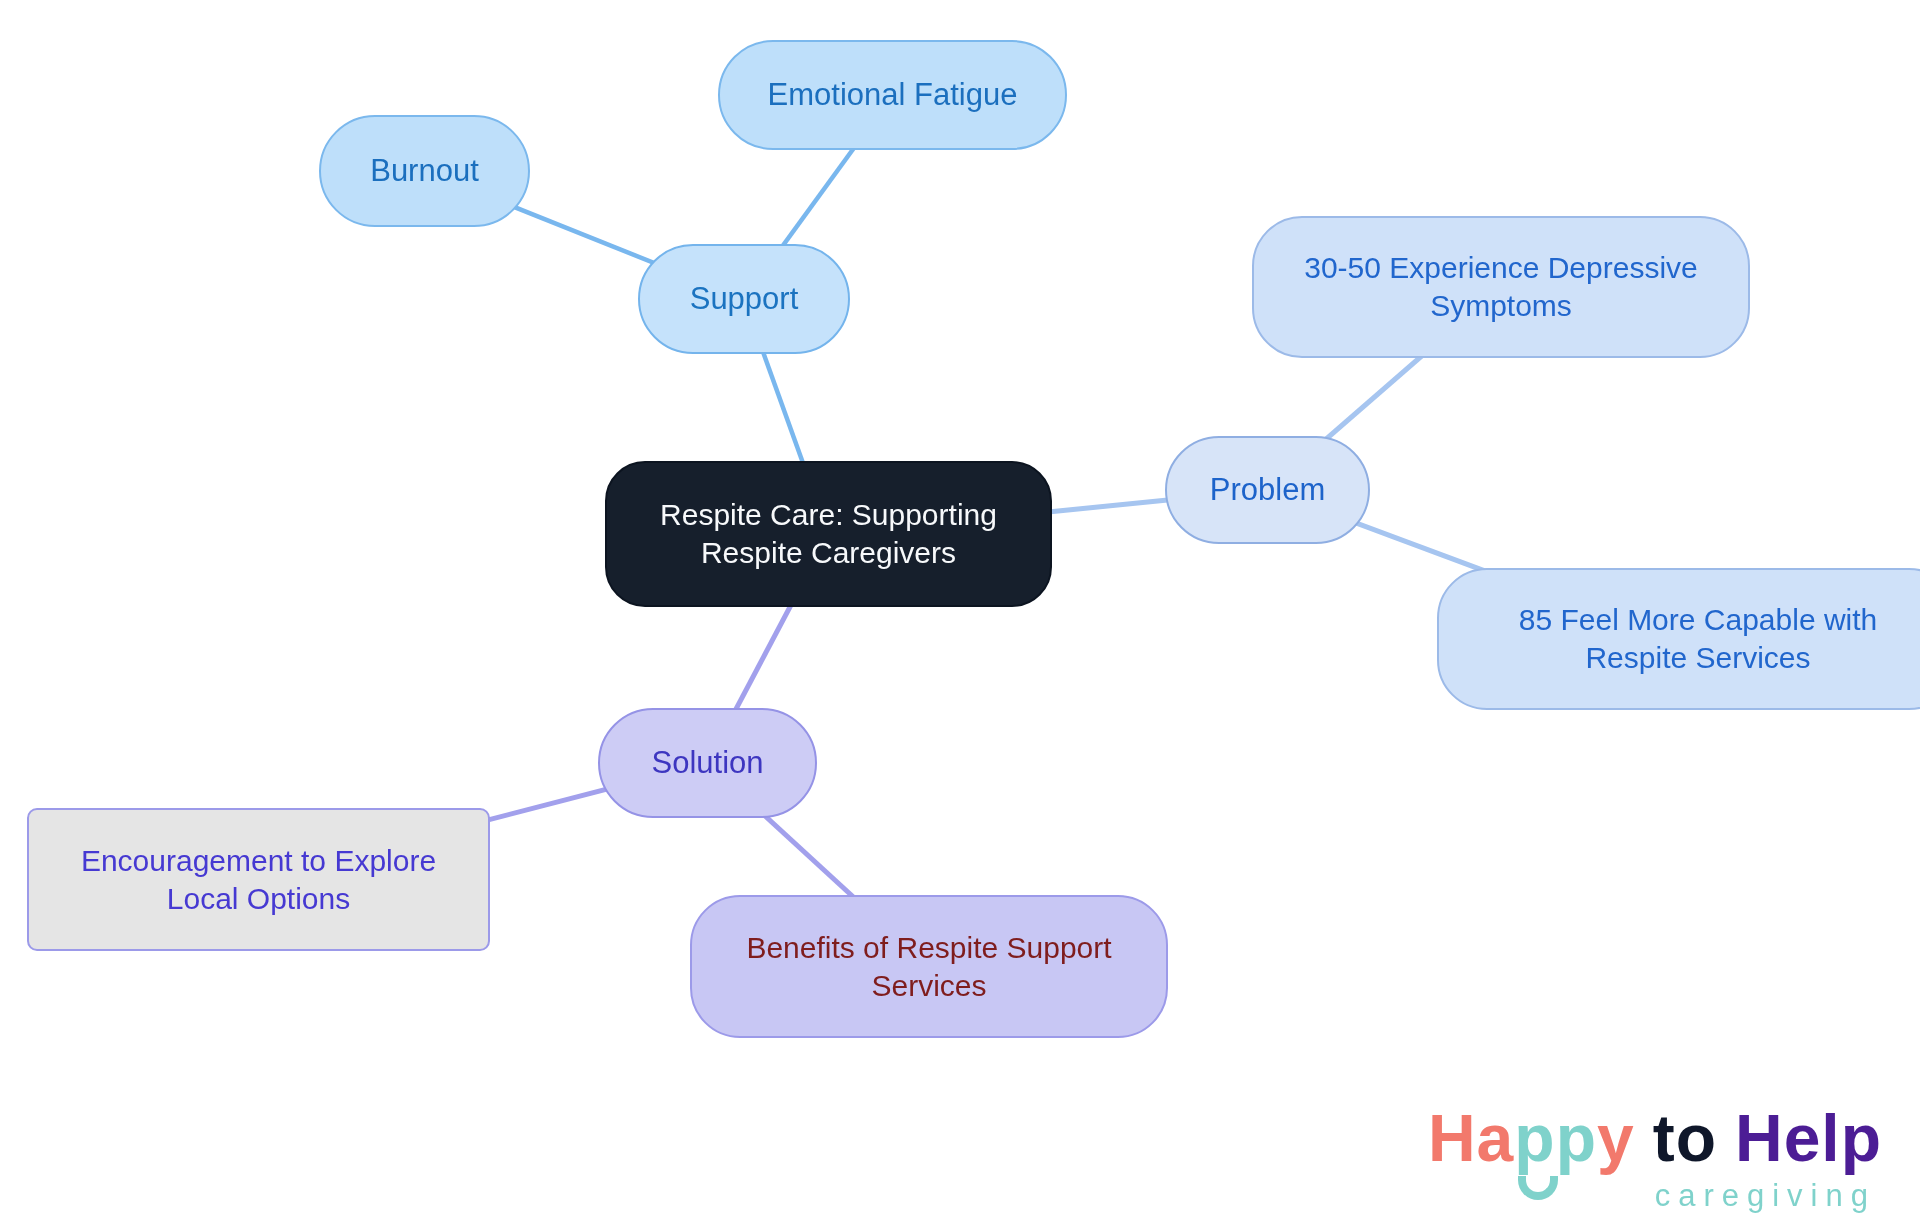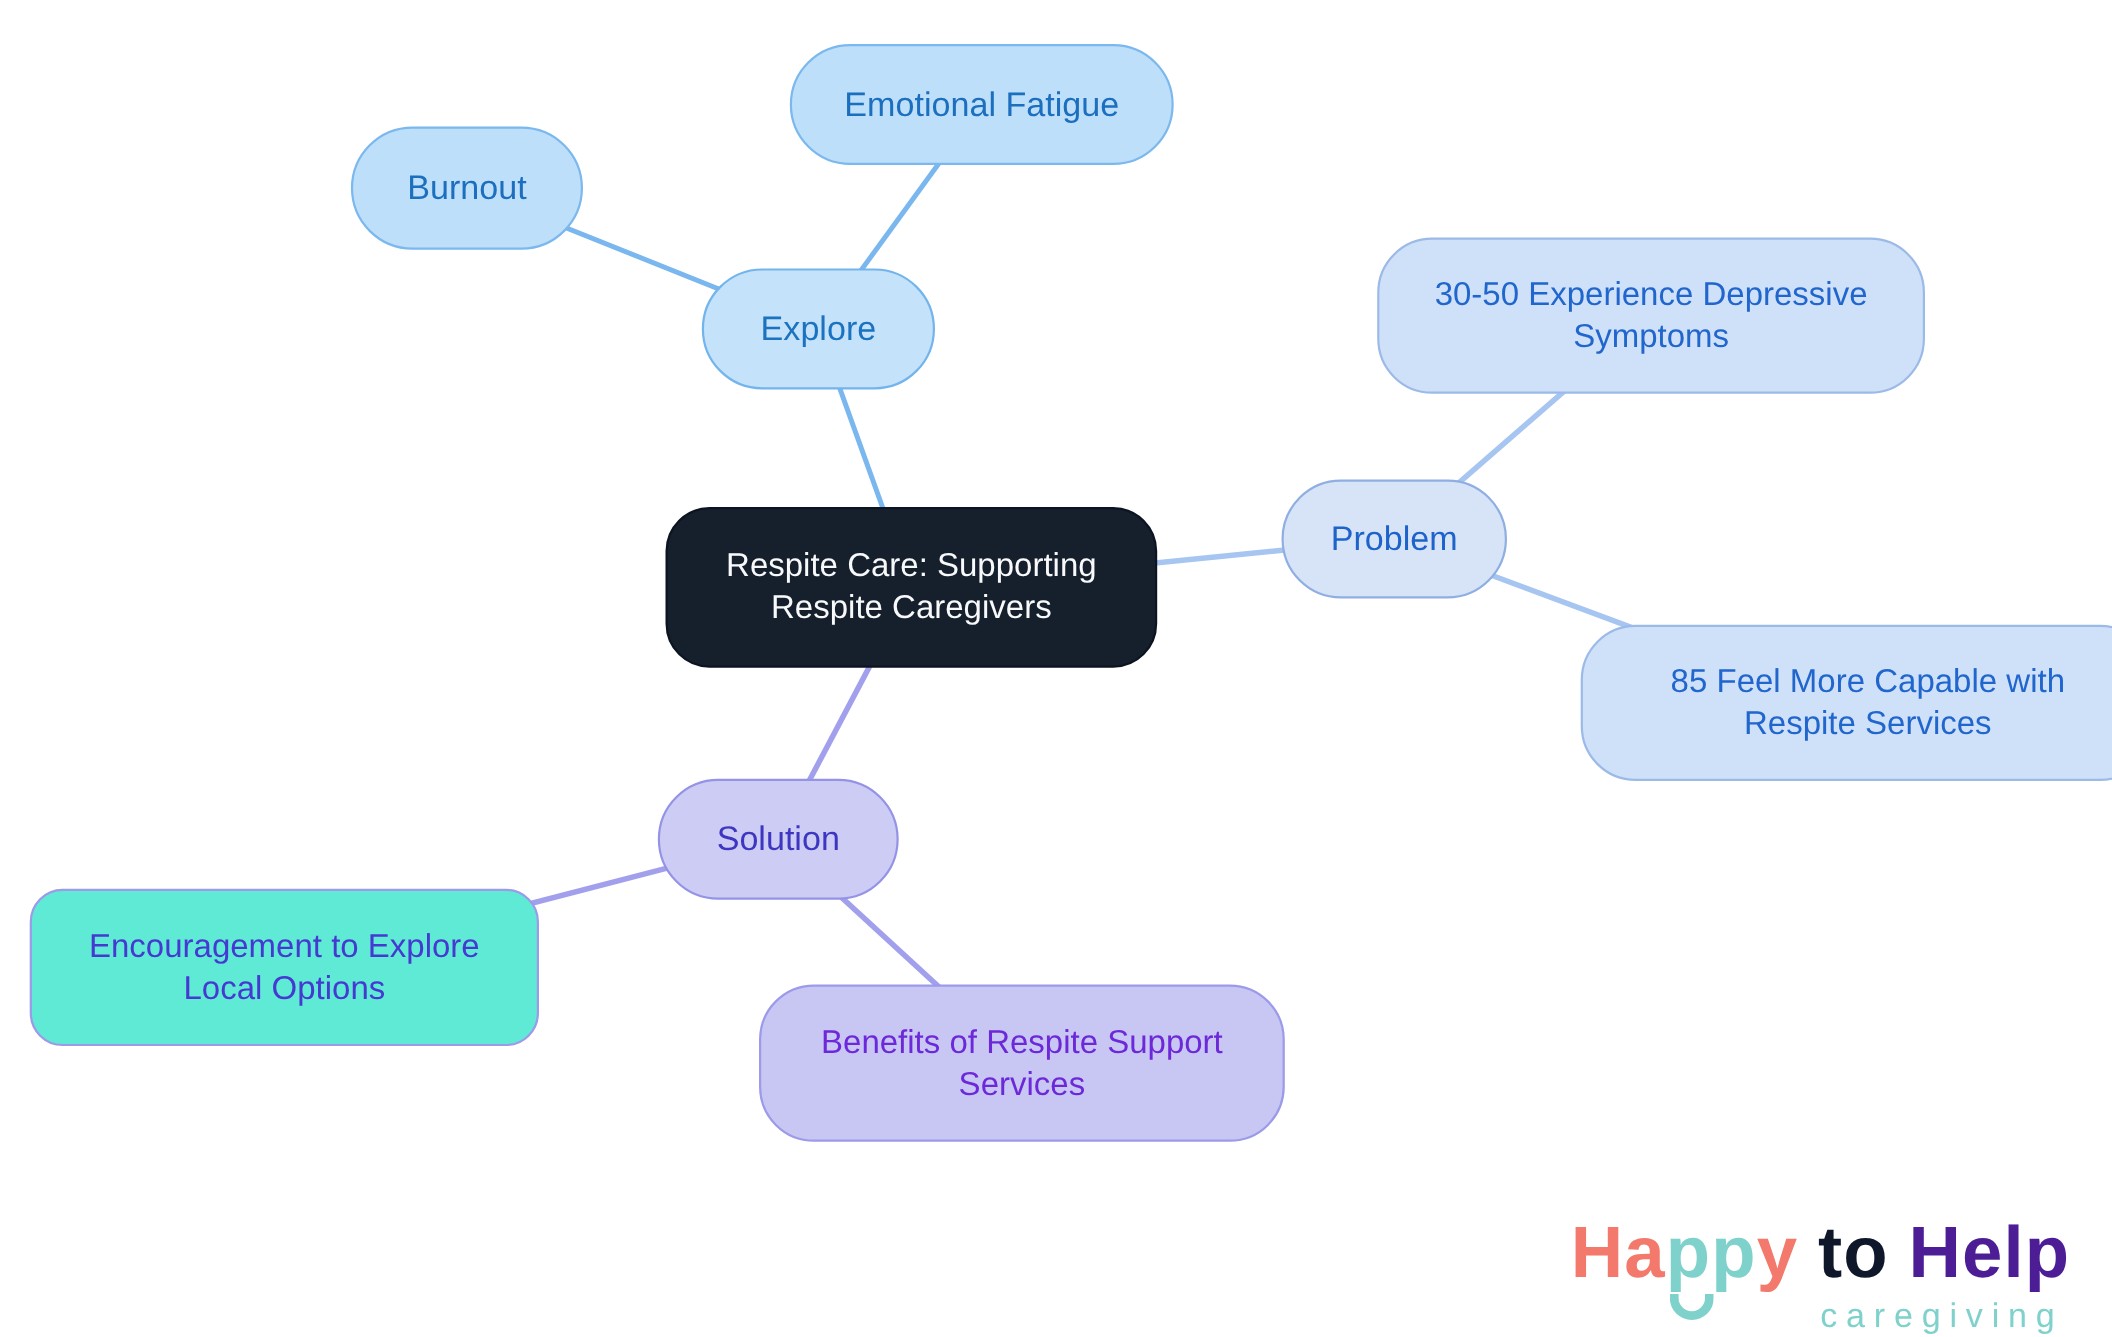--- a/index.html
+++ b/index.html
@@ -50,44 +50,44 @@
       <line x1="828.5" y1="534" x2="707.5" y2="763" stroke="#A2A0EC" stroke-width="5"></line>
       <line x1="707.5" y1="763" x2="258.5" y2="879.5" stroke="#A2A0EC" stroke-width="5"></line>
       <line x1="707.5" y1="763" x2="929" y2="966.5" stroke="#A2A0EC" stroke-width="5"></line>
     </svg>
 
   <div class="node-layer">
       <div class="node" style="left: 605px; top: 461px; width: 447px; height: 146px; background: rgb(22, 31, 44); border-color: rgb(12, 20, 32); color: rgb(247, 249, 251); border-radius: 40px; font-size: 30px;">
         <span style="max-width: 370px;">Respite Care: Supporting Respite Caregivers</span>
       </div>
       <div class="node" style="left: 638px; top: 244px; width: 212px; height: 110px; background: rgb(197, 226, 251); border-color: rgb(116, 180, 236); color: rgb(27, 115, 192); border-radius: 55px; font-size: 31px;">
-        <span>Explore</span>
+        <span>Support</span>
       </div>
       <div class="node" style="left: 319px; top: 115px; width: 211px; height: 112px; background: rgb(190, 223, 250); border-color: rgb(123, 184, 237); color: rgb(27, 111, 190); border-radius: 56px; font-size: 31px;">
         <span>Burnout</span>
       </div>
       <div class="node" style="left: 718px; top: 40px; width: 349px; height: 110px; background: rgb(190, 223, 250); border-color: rgb(123, 184, 237); color: rgb(27, 111, 190); border-radius: 55px; font-size: 31px; justify-content: center;">
         <span>Emotional Fatigue</span>
       </div>
       <div class="node" style="left: 1165px; top: 436px; width: 205px; height: 108px; background: rgb(215, 228, 248); border-color: rgb(143, 174, 226); color: rgb(29, 99, 202); border-radius: 54px; font-size: 31px;">
         <span>Problem</span>
       </div>
       <div class="node" style="left: 1252px; top: 216px; width: 498px; height: 142px; background: rgb(207, 225, 249); border-color: rgb(156, 186, 232); color: rgb(33, 102, 205); border-radius: 50px; font-size: 30px;">
         <span style="max-width: 430px;">30-50 Experience Depressive Symptoms</span>
       </div>
       <div class="node" style="left: 1437px; top: 568px; width: 522px; height: 142px; background: rgb(207, 225, 249); border-color: rgb(156, 186, 232); color: rgb(33, 102, 205); border-radius: 50px; font-size: 30px;">
         <span style="max-width: 400px;">85 Feel More Capable with Respite Services</span>
       </div>
       <div class="node" style="left: 598px; top: 708px; width: 219px; height: 110px; background: rgb(205, 204, 245); border-color: rgb(149, 147, 230); color: rgb(61, 54, 192); border-radius: 55px; font-size: 31px;">
         <span>Solution</span>
       </div>
-      <div class="node" style="left: 27px; top: 808px; width: 463px; height: 143px; background: #5eead4; border-color: rgb(156, 154, 233); color: rgb(70, 57, 210); border-radius: 30px; font-size: 30px;">
+      <div class="node" style="left: 27px; top: 808px; width: 463px; height: 143px; background: #e5e5e5; border-color: rgb(156, 154, 233); color: rgb(70, 57, 210); border-radius: 10px; font-size: 30px;">
         <span style="max-width: 400px;">Encouragement to Explore Local Options</span>
       </div>
-      <div class="node" style="left: 690px; top: 895px; width: 478px; height: 143px; background: rgb(200, 199, 244); border-color: rgb(156, 154, 233); color: #6d28d9; border-radius: 50px; font-size: 30px;">
+      <div class="node" style="left: 690px; top: 895px; width: 478px; height: 143px; background: rgb(200, 199, 244); border-color: rgb(156, 154, 233); color: #7f1d1d; border-radius: 50px; font-size: 30px;">
         <span style="max-width: 370px;">Benefits of Respite Support Services</span>
       </div>
     </div>
 
   <div class="logo">
     <div class="logo-row1">
       <span style="color: rgb(242, 121, 108);">Ha</span><span class="pp-stack"><span style="color: rgb(127, 210, 203);">pp</span><span class="smile" style="border-color: rgb(127, 210, 203);"></span></span><span style="color: rgb(242, 121, 108);">y</span><span class="word" style="color: #0f172a;">to</span><span class="word" style="color: #4c1d95;">Help</span>
     </div>
     <div class="logo-row2">
       <span style="color: rgb(127, 210, 203);">caregiving</span>

